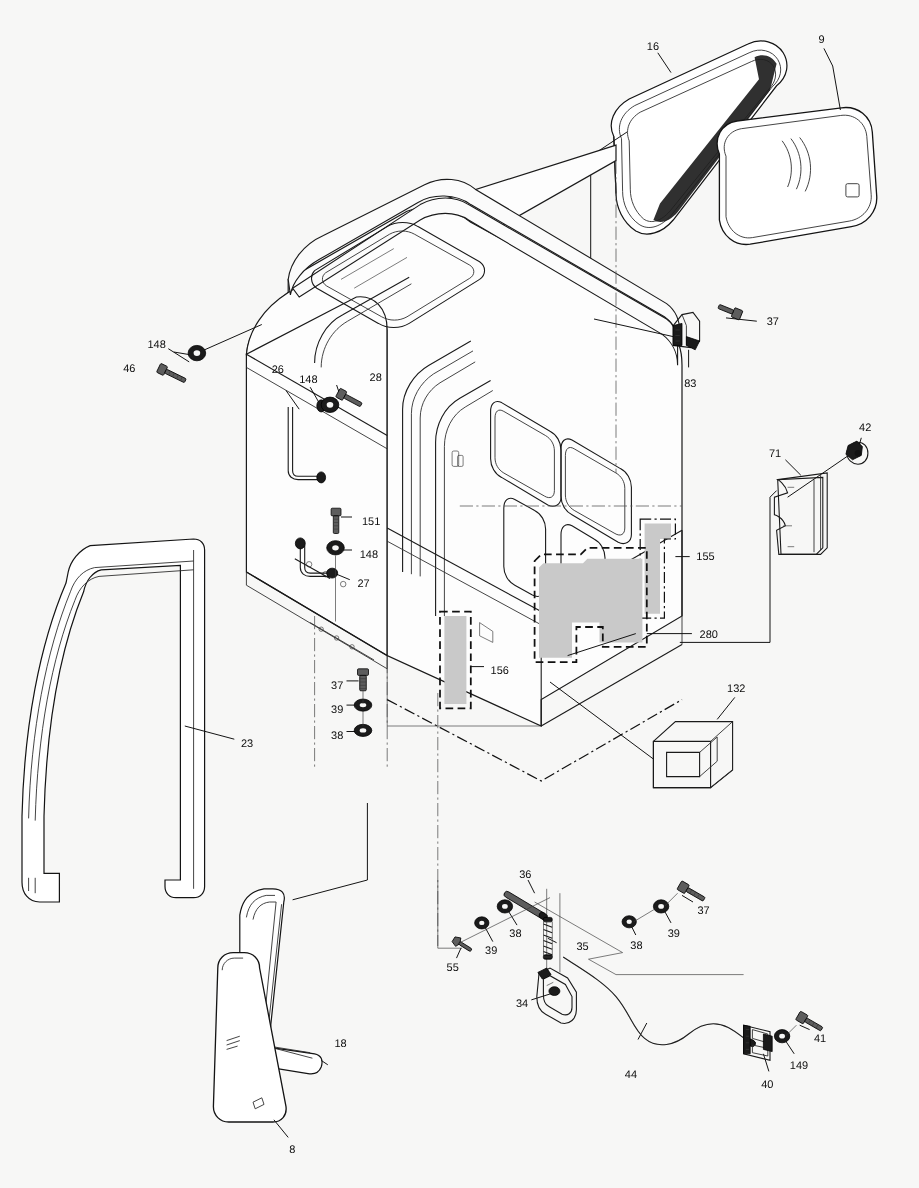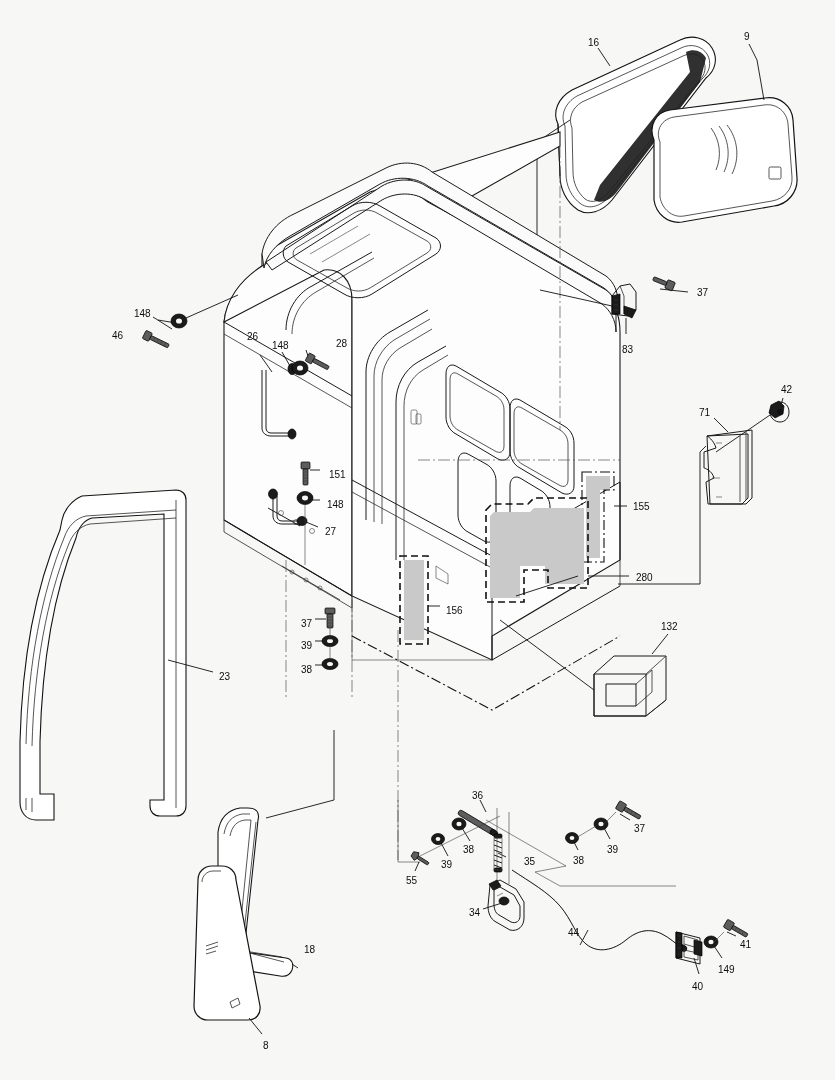--- a/index.html
+++ b/index.html
@@ -473,19 +473,19 @@
 <div class="lbl" style="left:472px;top:791px;">36</div>
 <div class="lbl" style="left:634px;top:824px;">37</div>
 <div class="lbl" style="left:463px;top:845px;">38</div>
 <div class="lbl" style="left:441px;top:860px;">39</div>
 <div class="lbl" style="left:524px;top:857px;">35</div>
 <div class="lbl" style="left:573px;top:856px;">38</div>
 <div class="lbl" style="left:607px;top:845px;">39</div>
 <div class="lbl" style="left:406px;top:876px;">55</div>
 <div class="lbl" style="left:469px;top:908px;">34</div>
 <div class="lbl" style="left:740px;top:940px;">41</div>
-<div class="lbl" style="left:568px;top:928px;text-align:center;">44</div>
+<div class="lbl" style="left:568px;top:973px;text-align:center;">44</div>
 <div class="lbl" style="left:718px;top:965px;">149</div>
 <div class="lbl" style="left:692px;top:982px;text-align:right;">40</div>
 <div class="lbl" style="left:304px;top:912px;margin-top:33px;">18</div>
 <div class="lbl" style="left:263px;top:1041px;">8</div>
 
 </div>
 
 </body></html>

